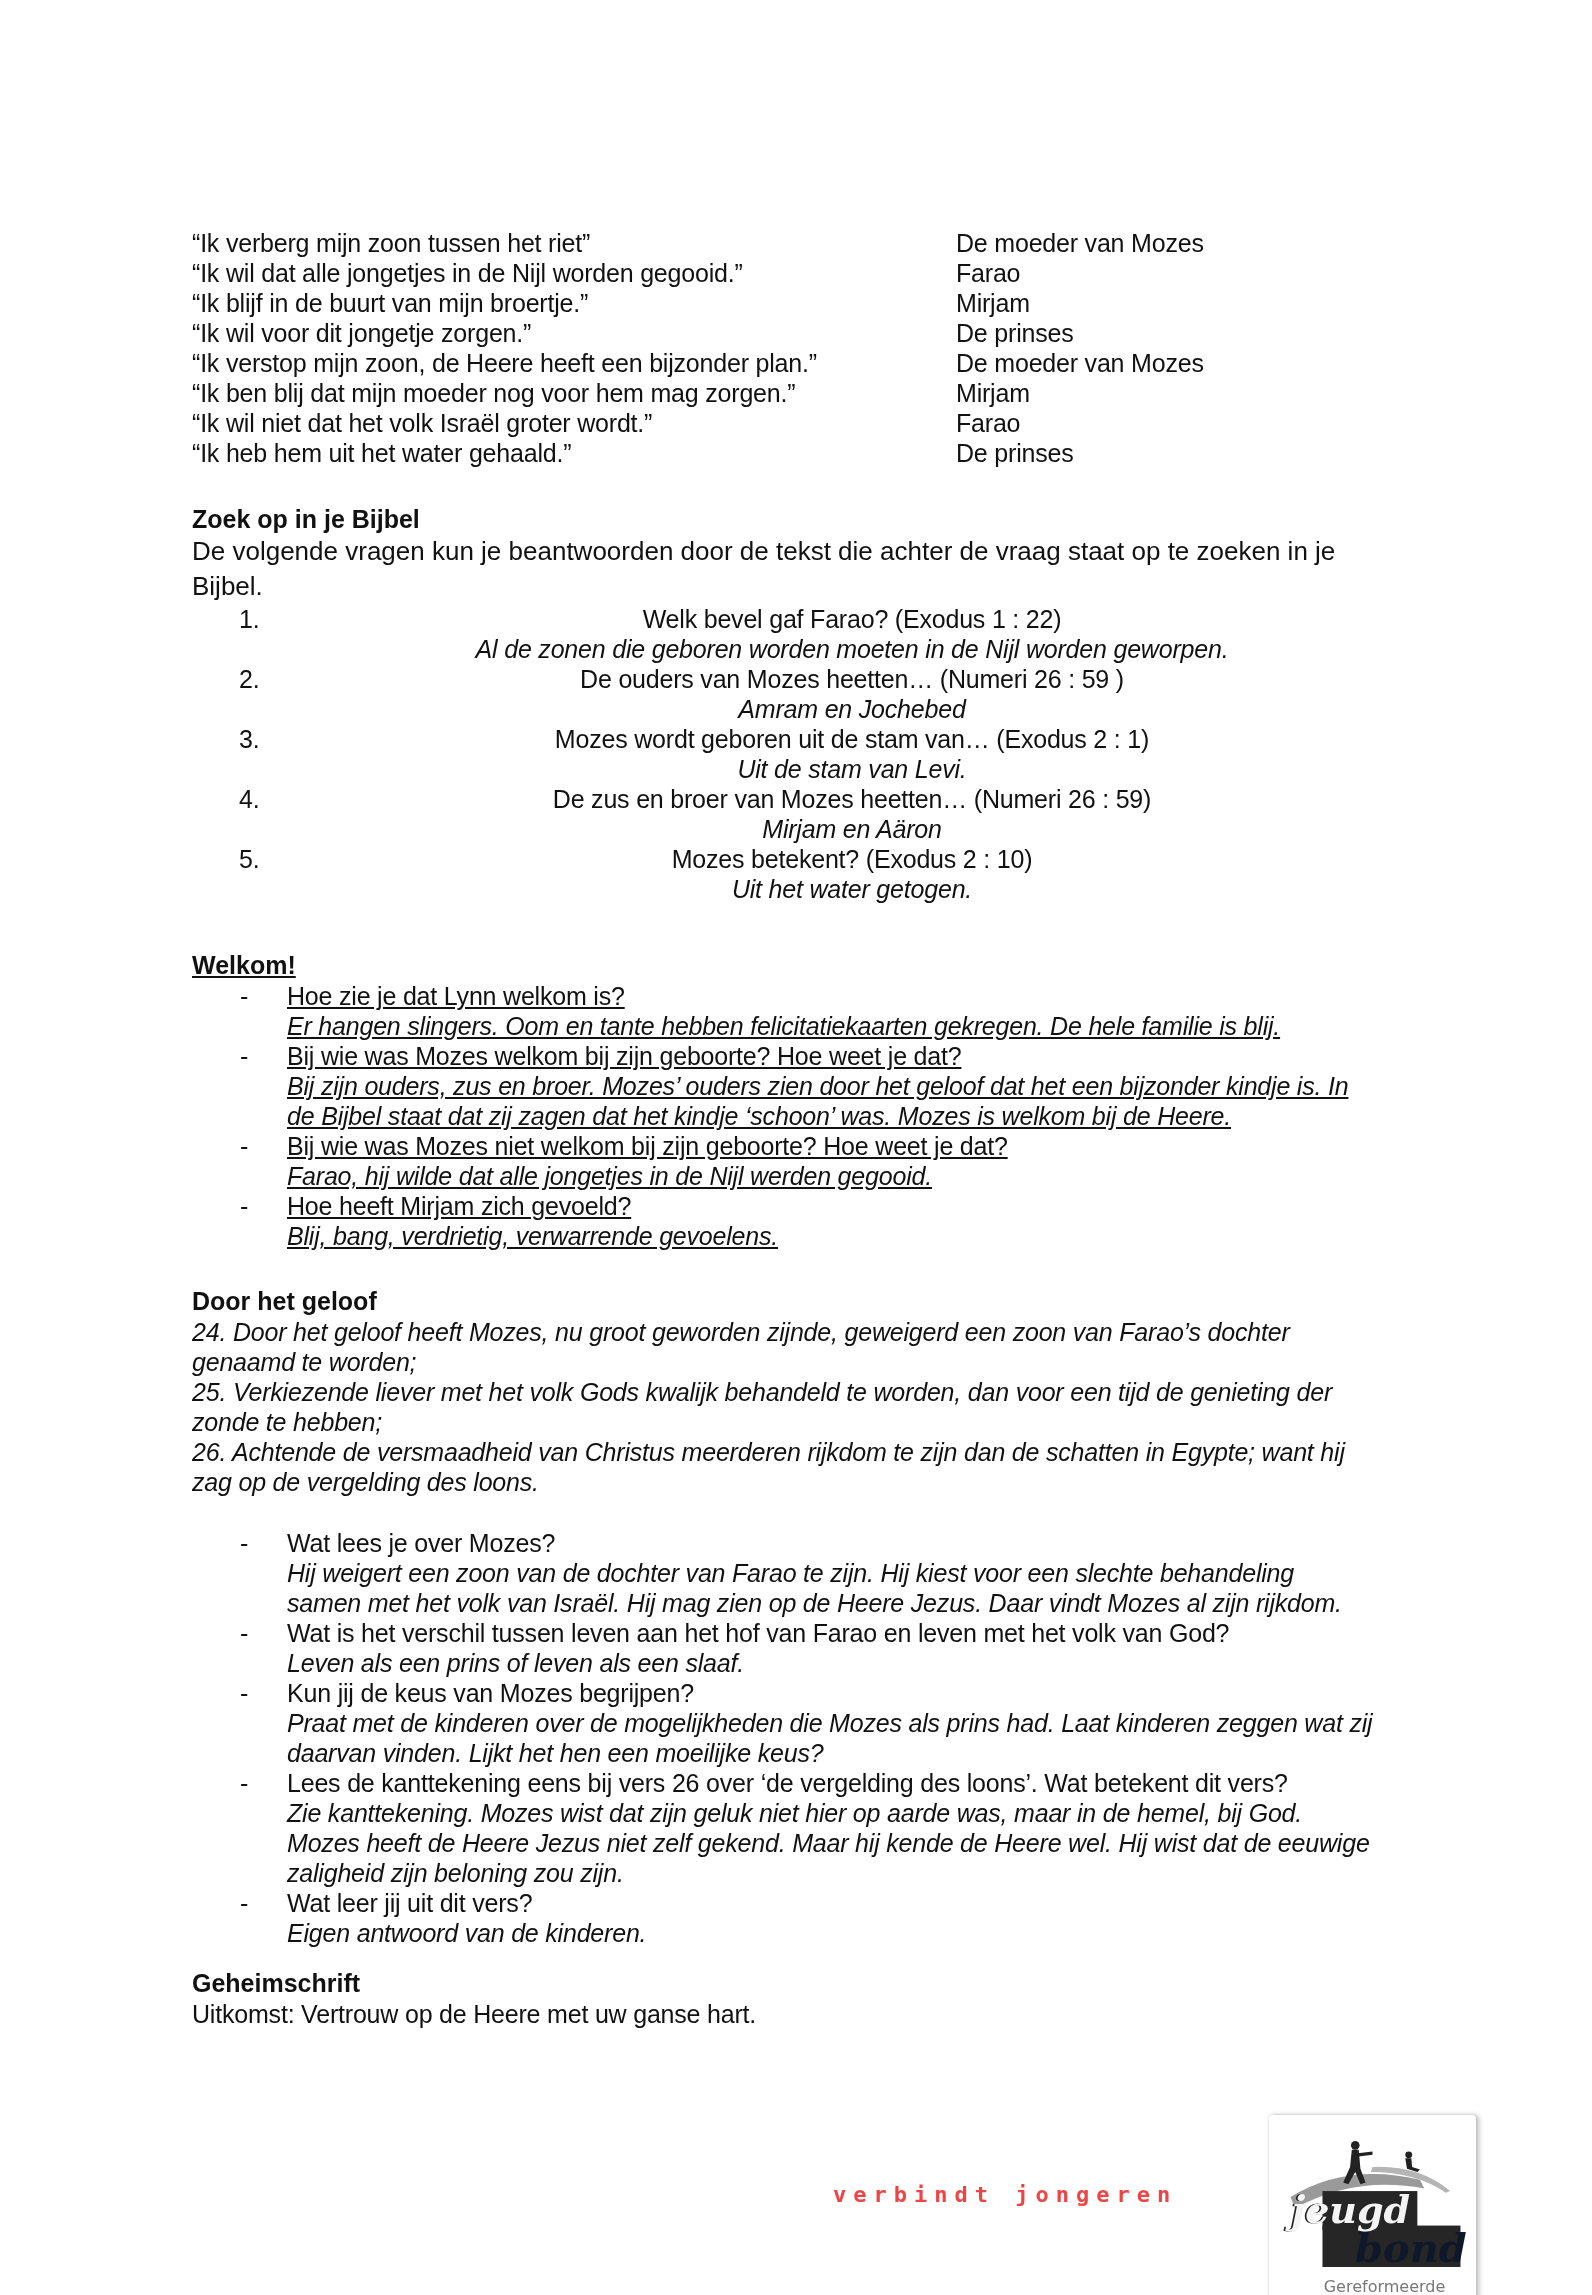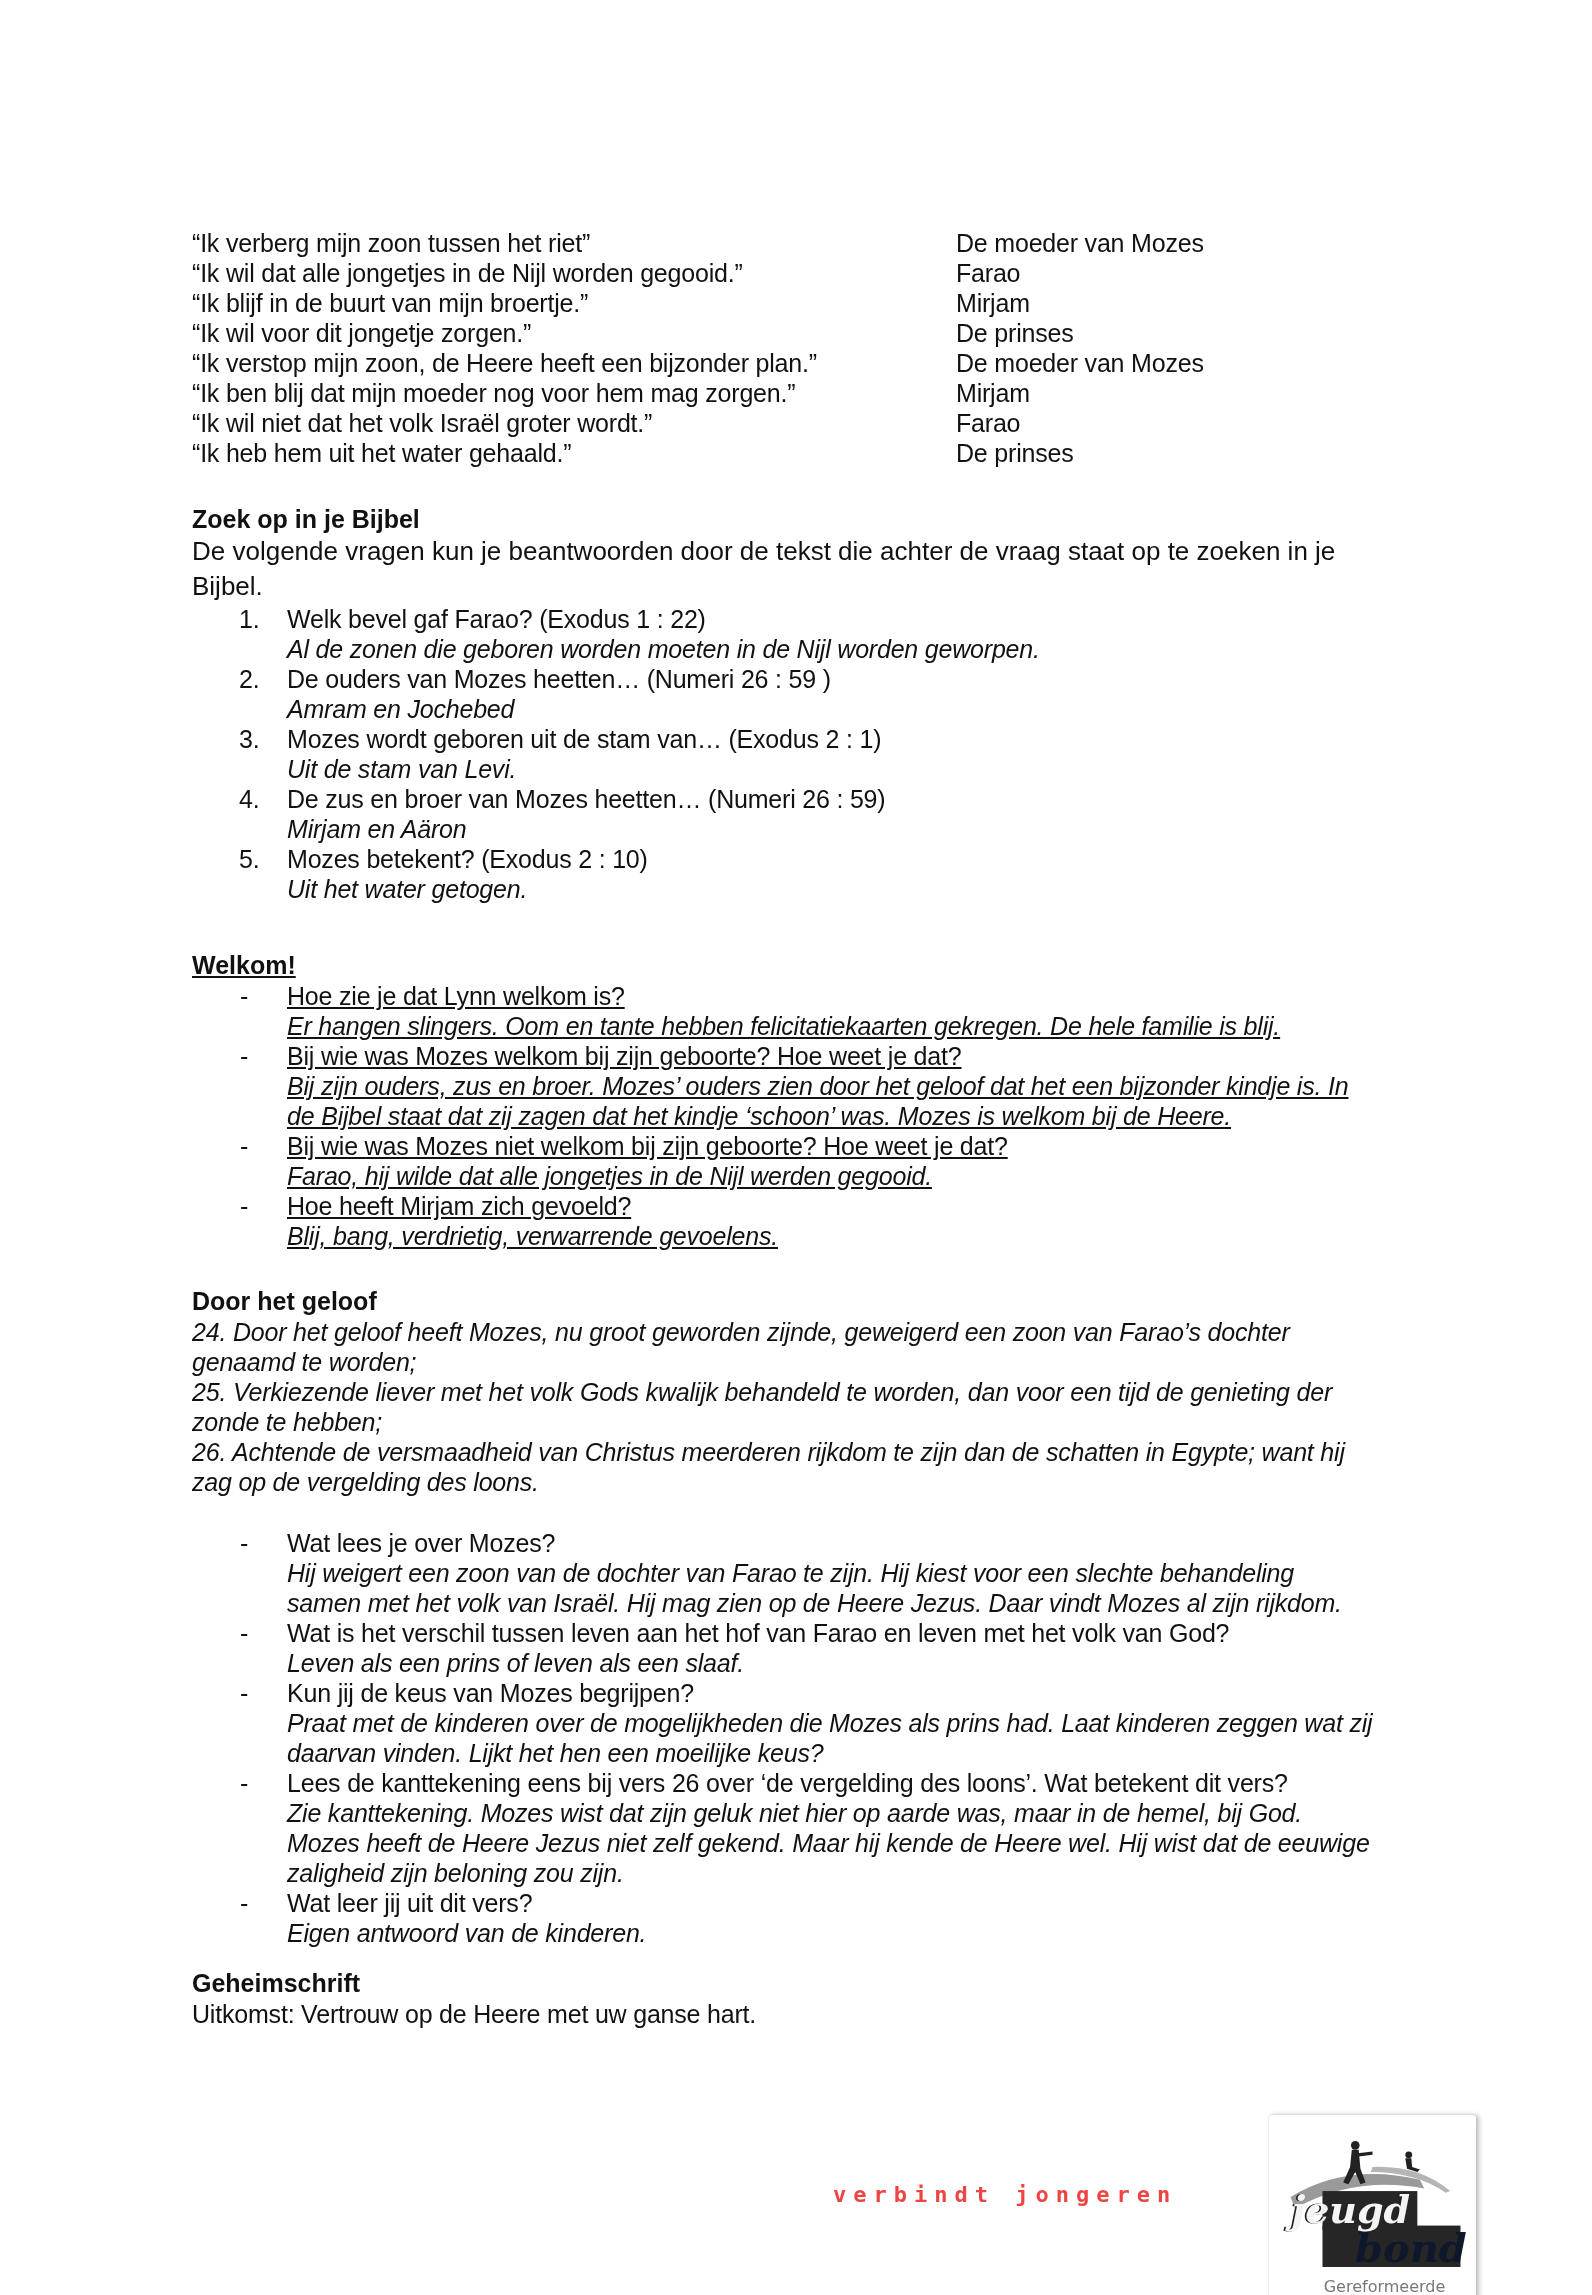--- a/index.html
+++ b/index.html
@@ -18,21 +18,21 @@
   .match-quote { width: 764px; }
   .match-who { flex: 1; }
 
   .section { position: absolute; left: 192px; width: 1225px; }
   .heading { font-size: 25px; line-height: 31px; font-weight: bold; }
   .intro { font-size: 26px; line-height: 33px; white-space: normal; width: 1208px; }
 
   ol.qlist { list-style: none; margin: 0; padding: 0; }
   .qitem { position: relative; padding-left: 95px; }
   .qnum { position: absolute; left: 47px; top: 0; }
-  .qline { display: block; }
+  .qline { display: block; text-align: center; }
 
   .dash-item { position: relative; padding-left: 95px; }
   .dash { position: absolute; left: 48px; top: 0; }
   .ans-line { display: block; }
 
   .verse { display: block; }
 
   
   .tagline {
     position: absolute; left: 833px; top: 2166px;

